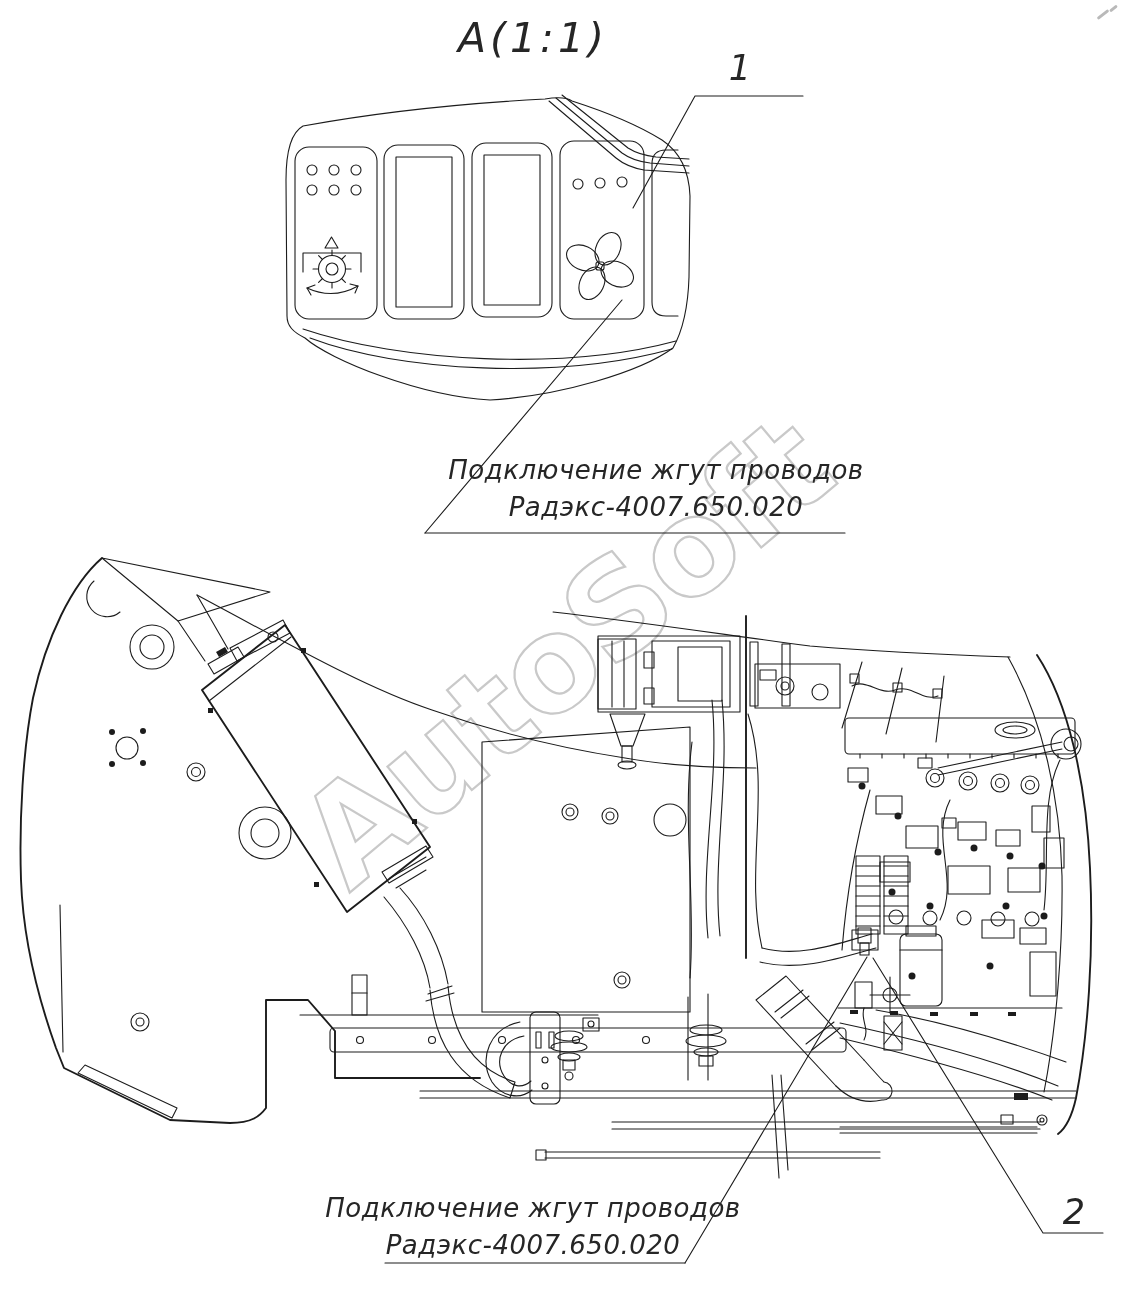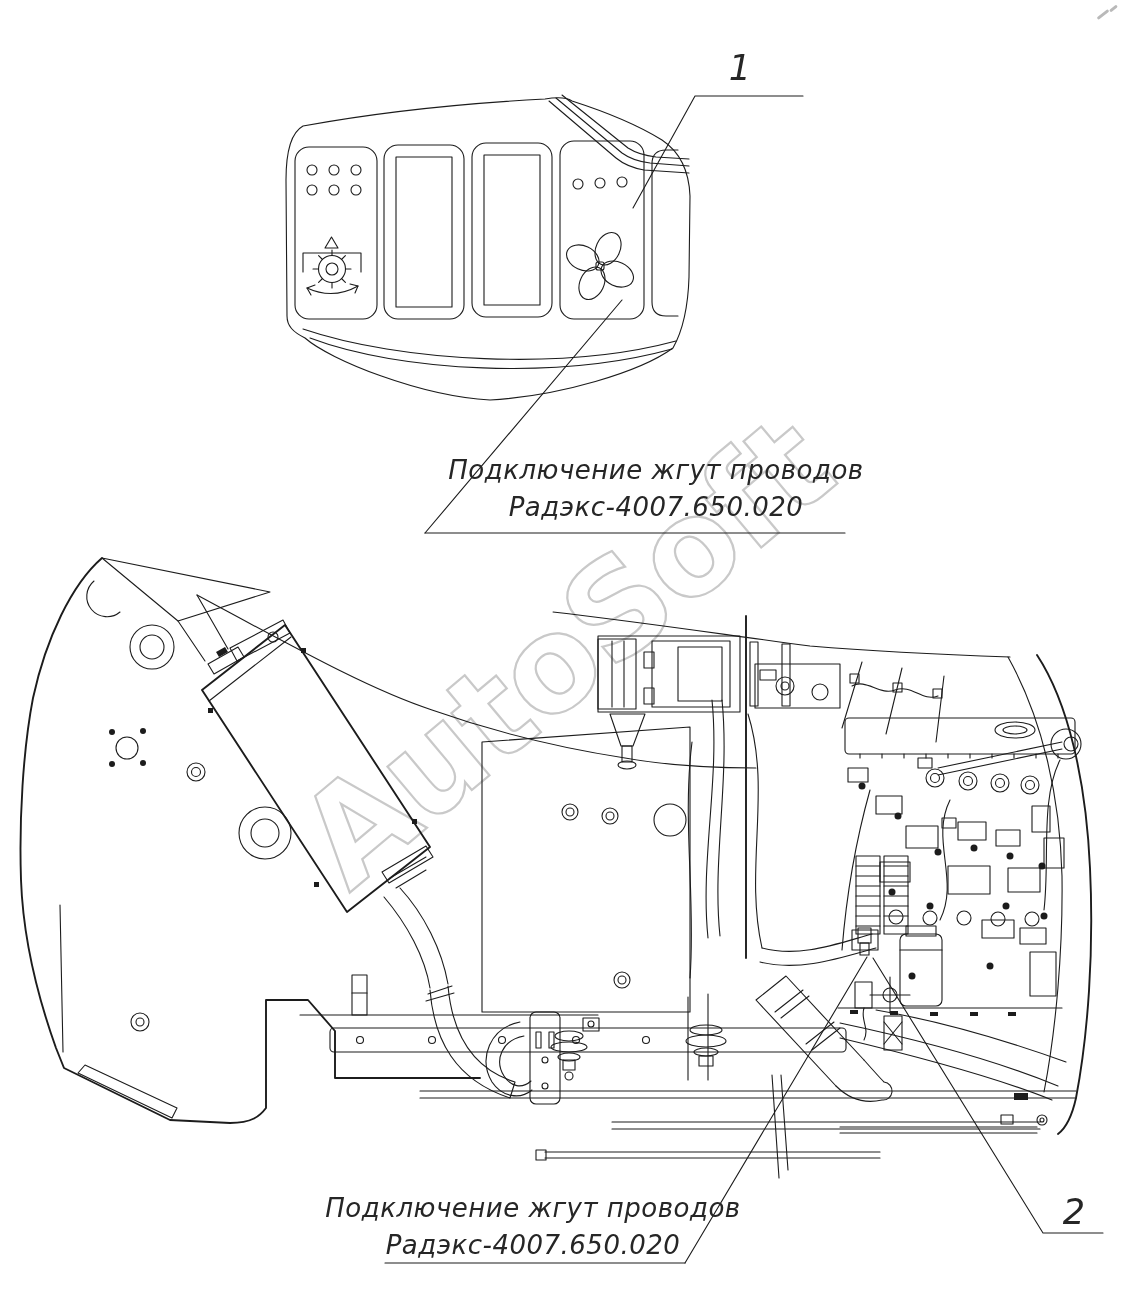--- a/index.html
+++ b/index.html
@@ -325,20 +325,21 @@
     <g>
       <polyline points="633,208 695,96 803,96"></polyline>
       <line x1="425" y1="533" x2="622" y2="300"></line>
       <line x1="425" y1="533" x2="845" y2="533"></line>
       <line x1="385" y1="1263" x2="685" y2="1263"></line>
       <line x1="685" y1="1263" x2="867" y2="957"></line>
       <polyline points="873,958 1043,1233 1103,1233"></polyline>
     </g>
   </svg>
 
+  <div class="cad title" style="left:533px;top:14px;">А(1:1)</div>
 
   <div class="cad callout" style="left:740px;top:48px;">1</div>
 
   <div class="cad callout" style="left:1074px;top:1192px;">2</div>
 
   <div class="cad lbl" style="left:656px;top:452px;">
     <div>Подключение жгут проводов</div>
     <div>Радэкс-4007.650.020</div>
   </div>
 

